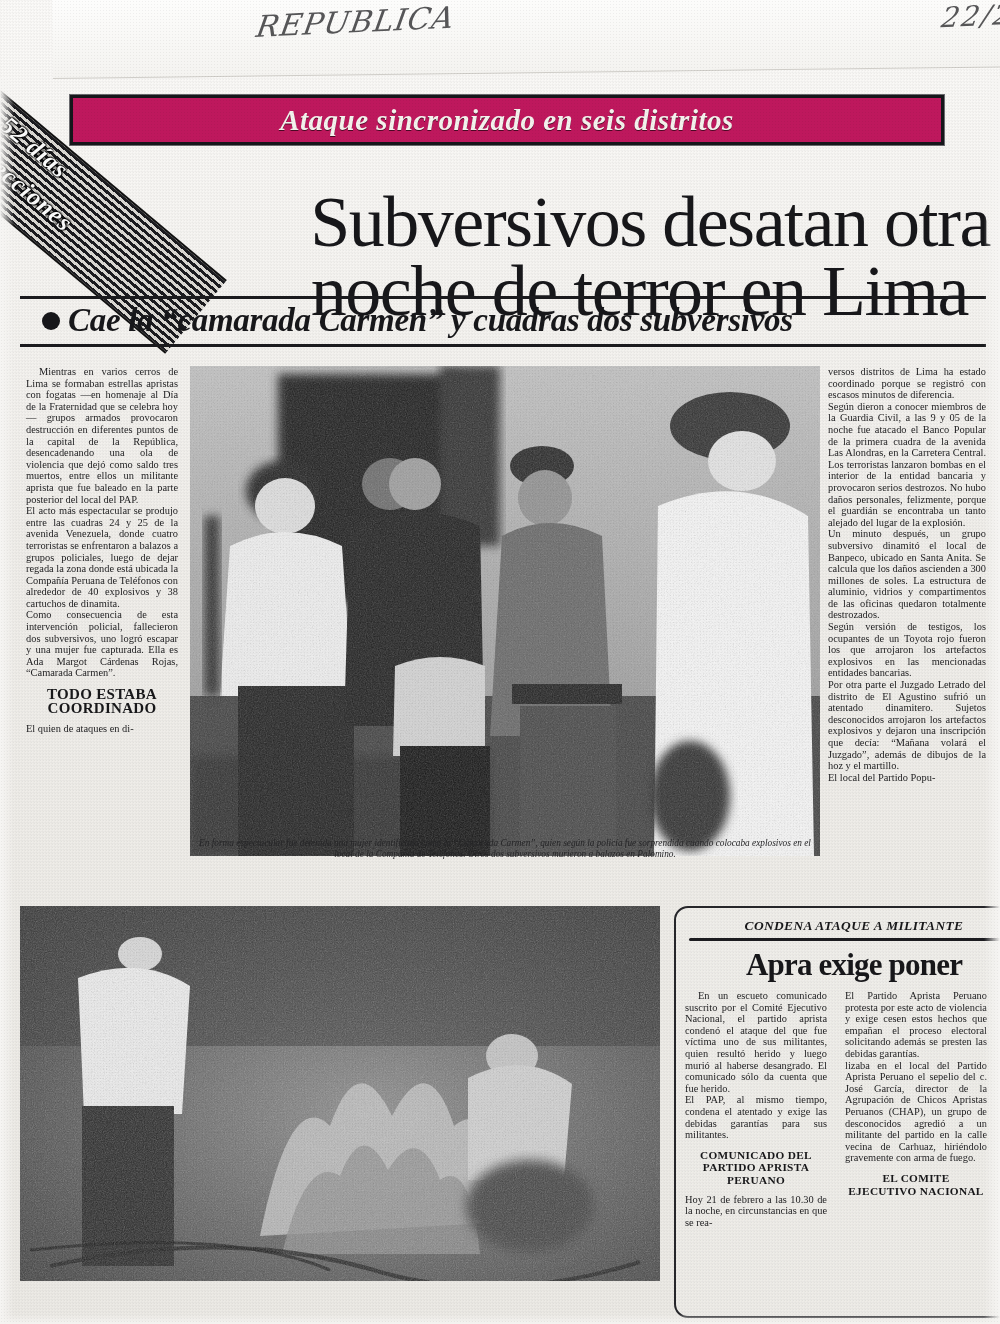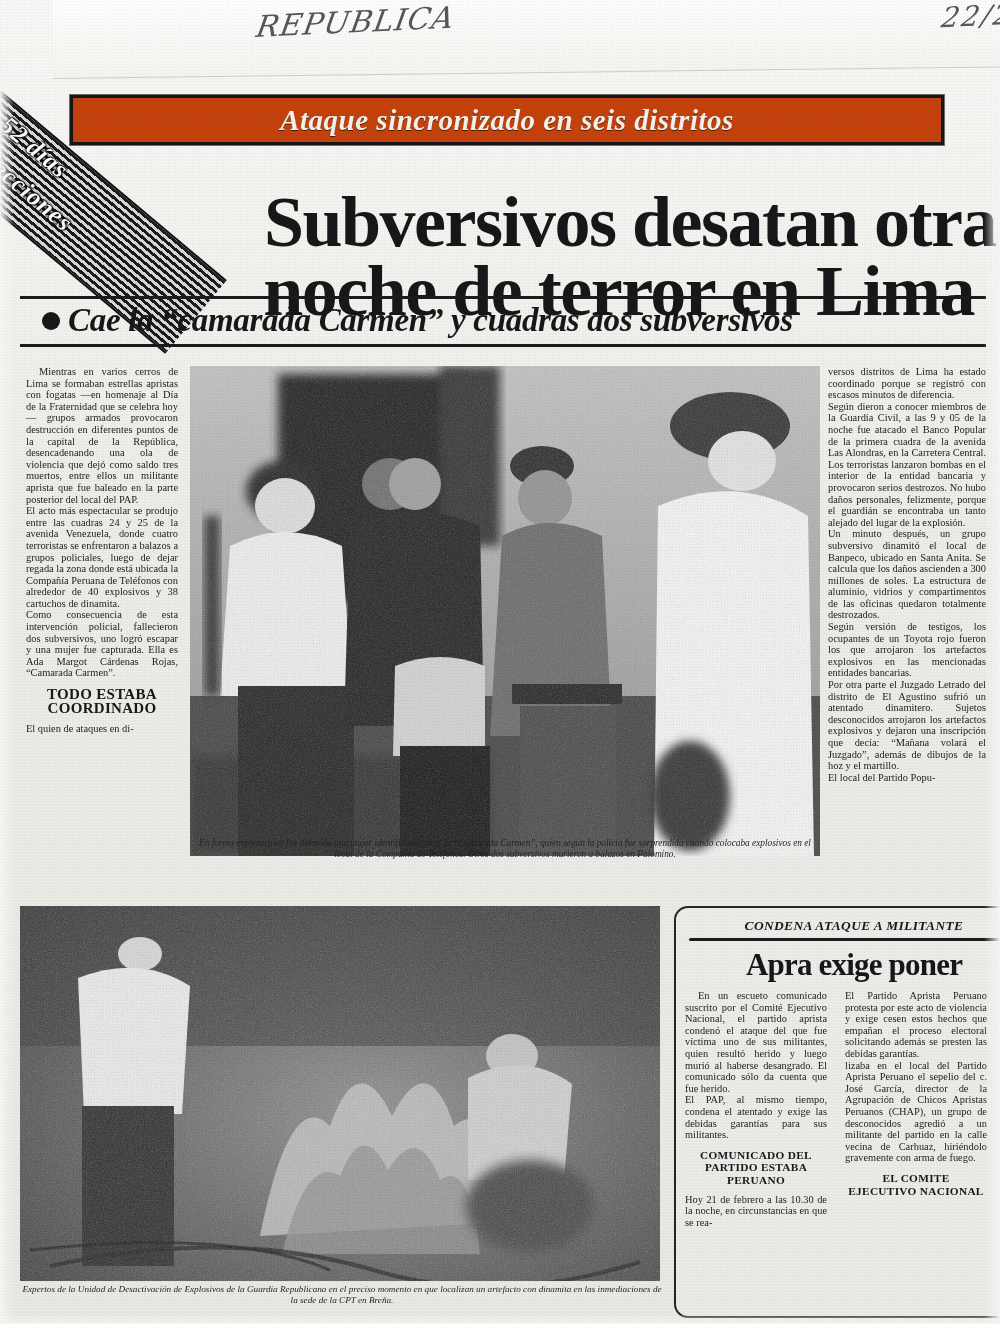--- a/index.html
+++ b/index.html
@@ -48,21 +48,21 @@
   #hand-date{left:890px;top:10px;font-size:28px;letter-spacing:2px;}
 
   
   #clip{
     position:absolute;left:14px;top:84px;width:972px;height:1238px;
   }
 
   
   #kicker-bar{
     position:absolute;left:56px;top:11px;width:868px;height:44px;
-    background:#c2410c;
+    background:#be185d;
     border:3px solid #16161a;
     box-shadow:0 0 0 1px #6a6a6e;
     display:flex;align-items:center;justify-content:center;
     overflow:hidden;
   }
   #kicker-text{
     color:#f3f1ec;font-style:italic;font-weight:bold;
     font-size:29px;letter-spacing:.5px;white-space:nowrap;
     font-family:"Liberation Serif", serif;
     text-shadow:0 1px 0 rgba(0,0,0,.6);
@@ -81,23 +81,23 @@
     position:absolute;left:34px;width:280px;color:#fafafa;
     font-weight:bold;font-style:italic;font-size:25px;
     letter-spacing:1px;white-space:nowrap;
     text-shadow:-1px 0 2px #000,1px 0 2px #000,0 1px 2px #000,0 -1px 2px #000;
   }
   #corner-flash .l1{top:6px;}
   #corner-flash .l2{top:44px;left:20px;}
 
   
   #headline{
-    position:absolute;left:120px;top:56px;width:862px;
+    position:absolute;left:114px;top:56px;width:862px;
     text-align:right;
-    font-weight:bold;font-size:72px;line-height:.96;
+    font-weight:normal;font-size:72px;line-height:.96;
     color:#17171a;letter-spacing:-1.5px;
     font-family:"Liberation Serif", serif;
   }
   #headline .l2{display:block;text-align:right;padding-right:22px;}
 
   
   #deck-wrap{
     position:absolute;left:6px;top:212px;width:966px;
     border-top:3px solid #1b1b1e;border-bottom:3px solid #1b1b1e;
     padding:3px 0 5px 0;
@@ -341,35 +341,34 @@
         <ellipse cx="492" cy="150" rx="26" ry="22" fill="#bdbdbd"></ellipse>
         <path d="M448 172 q56 -28 104 6 l-8 96 l-96 0 z" fill="#c8c8c8"></path>
         <ellipse cx="510" cy="300" rx="64" ry="46" fill="#4c4c4c" filter="url(#blur2)"></ellipse>
 
         <path d="M30 360 q180 -40 330 6 q120 34 260 -10" stroke="#2b2b2b" stroke-width="4" fill="none" opacity=".8"></path>
         <path d="M10 344 q200 -22 300 20" stroke="#222" stroke-width="3" fill="none" opacity=".7"></path>
         <rect width="640" height="375" filter="url(#gr2)" opacity="0.6"></rect>
       </svg>
     </div>
 
-    <div id="photo2-cap">Expertos de la Unidad de Desactivación de Explosivos de la Guardia Republicana en el preciso momento en que localizan un artefacto con dinamita en las inmediaciones de la sede de la CPT en Breña.</div>
 
     <div id="side-box">
       <div id="side-kicker">CONDENA ATAQUE A MILITANTE</div>
       <div id="side-rule"></div>
       <div id="side-head">
         <span>Apra exige poner</span><br>
       </div>
       <div id="side-cols">
         <div id="side-col-a" class="col inky">
           <p class="ind">En un escueto comunicado suscrito por el Comité Ejecutivo Nacional, el partido aprista condenó el ataque del que fue víctima uno de sus militantes, quien resultó herido y luego murió al haberse desangrado. El comunicado sólo da cuenta que fue herido.</p>
           <p>El PAP, al mismo tiempo, condena el atentado y exige las debidas garantías para sus militantes.</p>
           <div class="sig">
             <span>COMUNICADO DEL</span><br>
-            <span>PARTIDO ESTABA</span><br>
+            <span>PARTIDO APRISTA</span><br>
             <span>PERUANO</span>
           </div>
           <p>Hoy 21 de febrero a las 10.30 de la noche, en circunstancias en que se rea-</p>
         </div>
         <div id="side-col-b" class="col inky">
           <p>El Partido Aprista Peruano protesta por este acto de violencia y exige cesen estos hechos que empañan el proceso electoral solicitando además se presten las debidas garantías.</p>
           <p>lizaba en el local del Partido Aprista Peruano el sepelio del c. José García, director de la Agrupación de Chicos Apristas Peruanos (CHAP), un grupo de desconocidos agredió a un militante del partido en la calle vecina de Carhuaz, hiriéndolo gravemente con arma de fuego.</p>
           <div class="sig">
             <span>EL COMITE</span><br>
             <span>EJECUTIVO NACIONAL</span>

